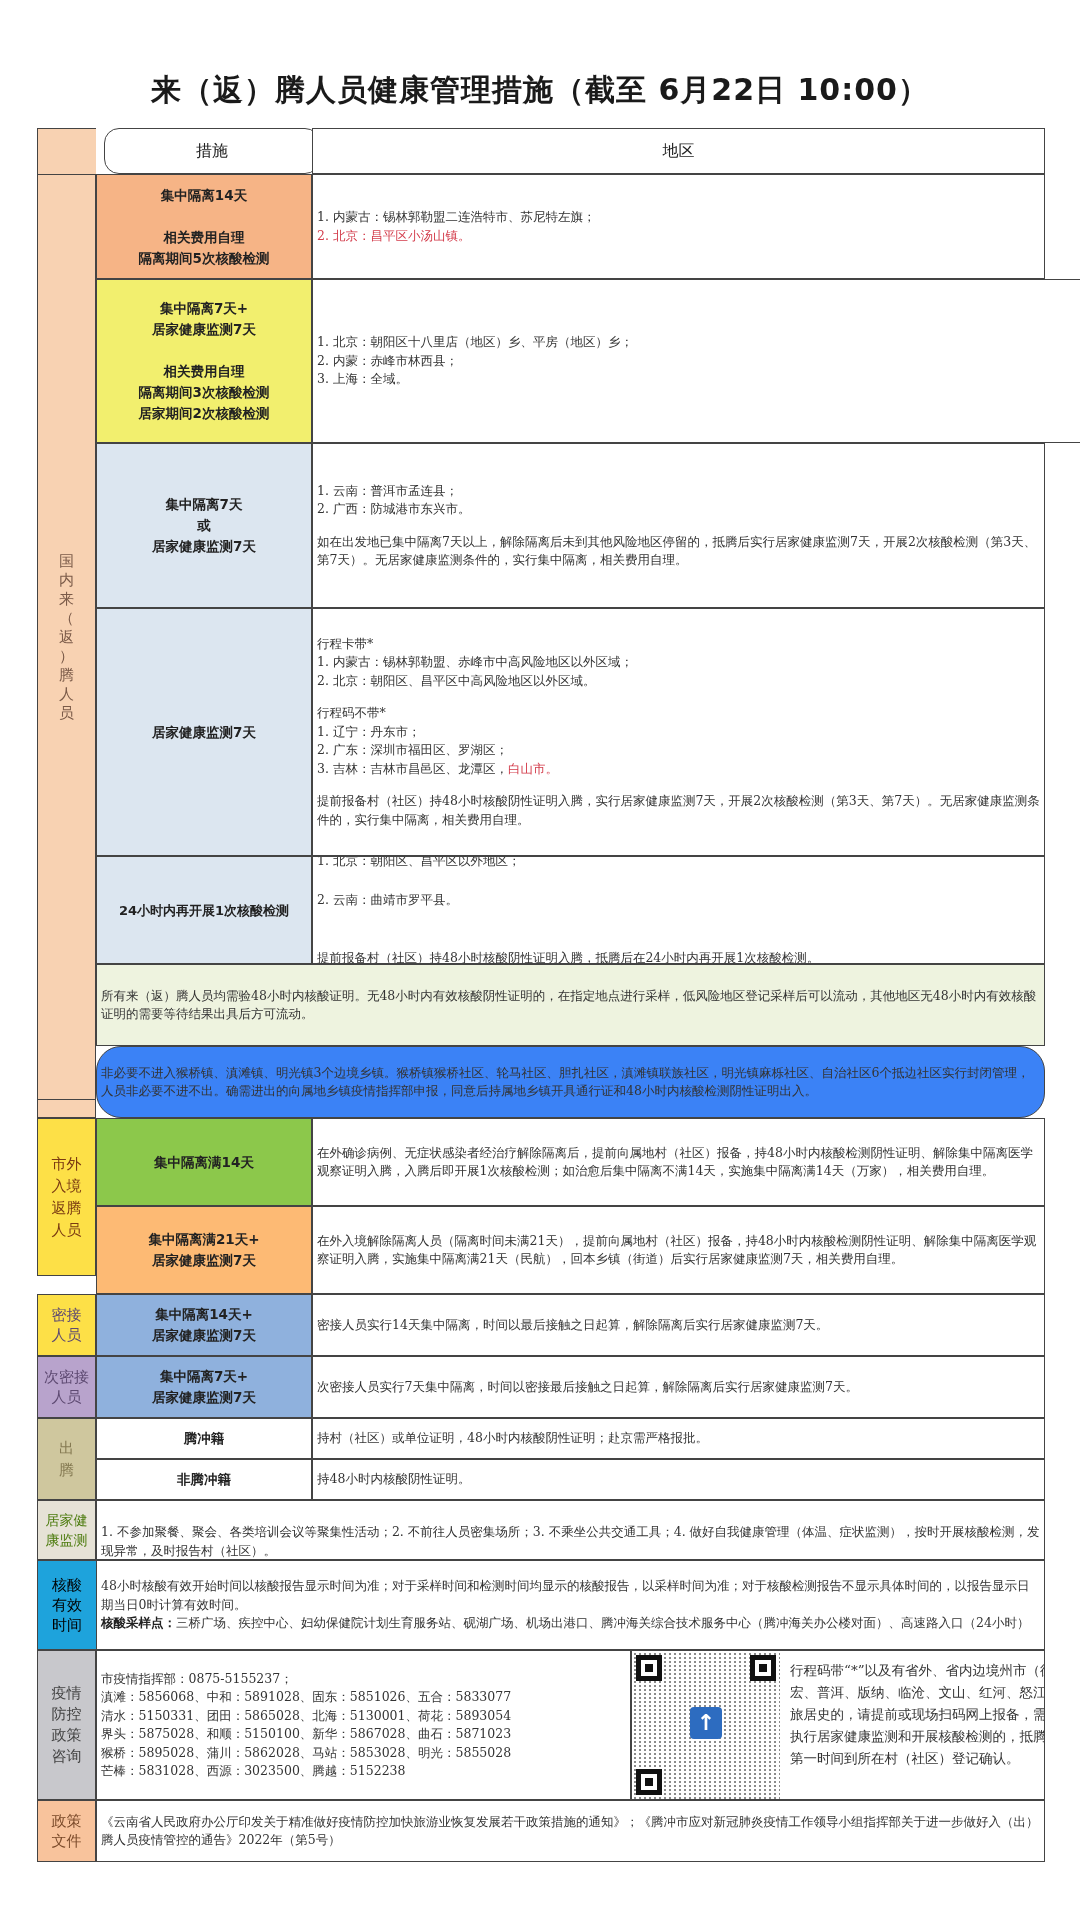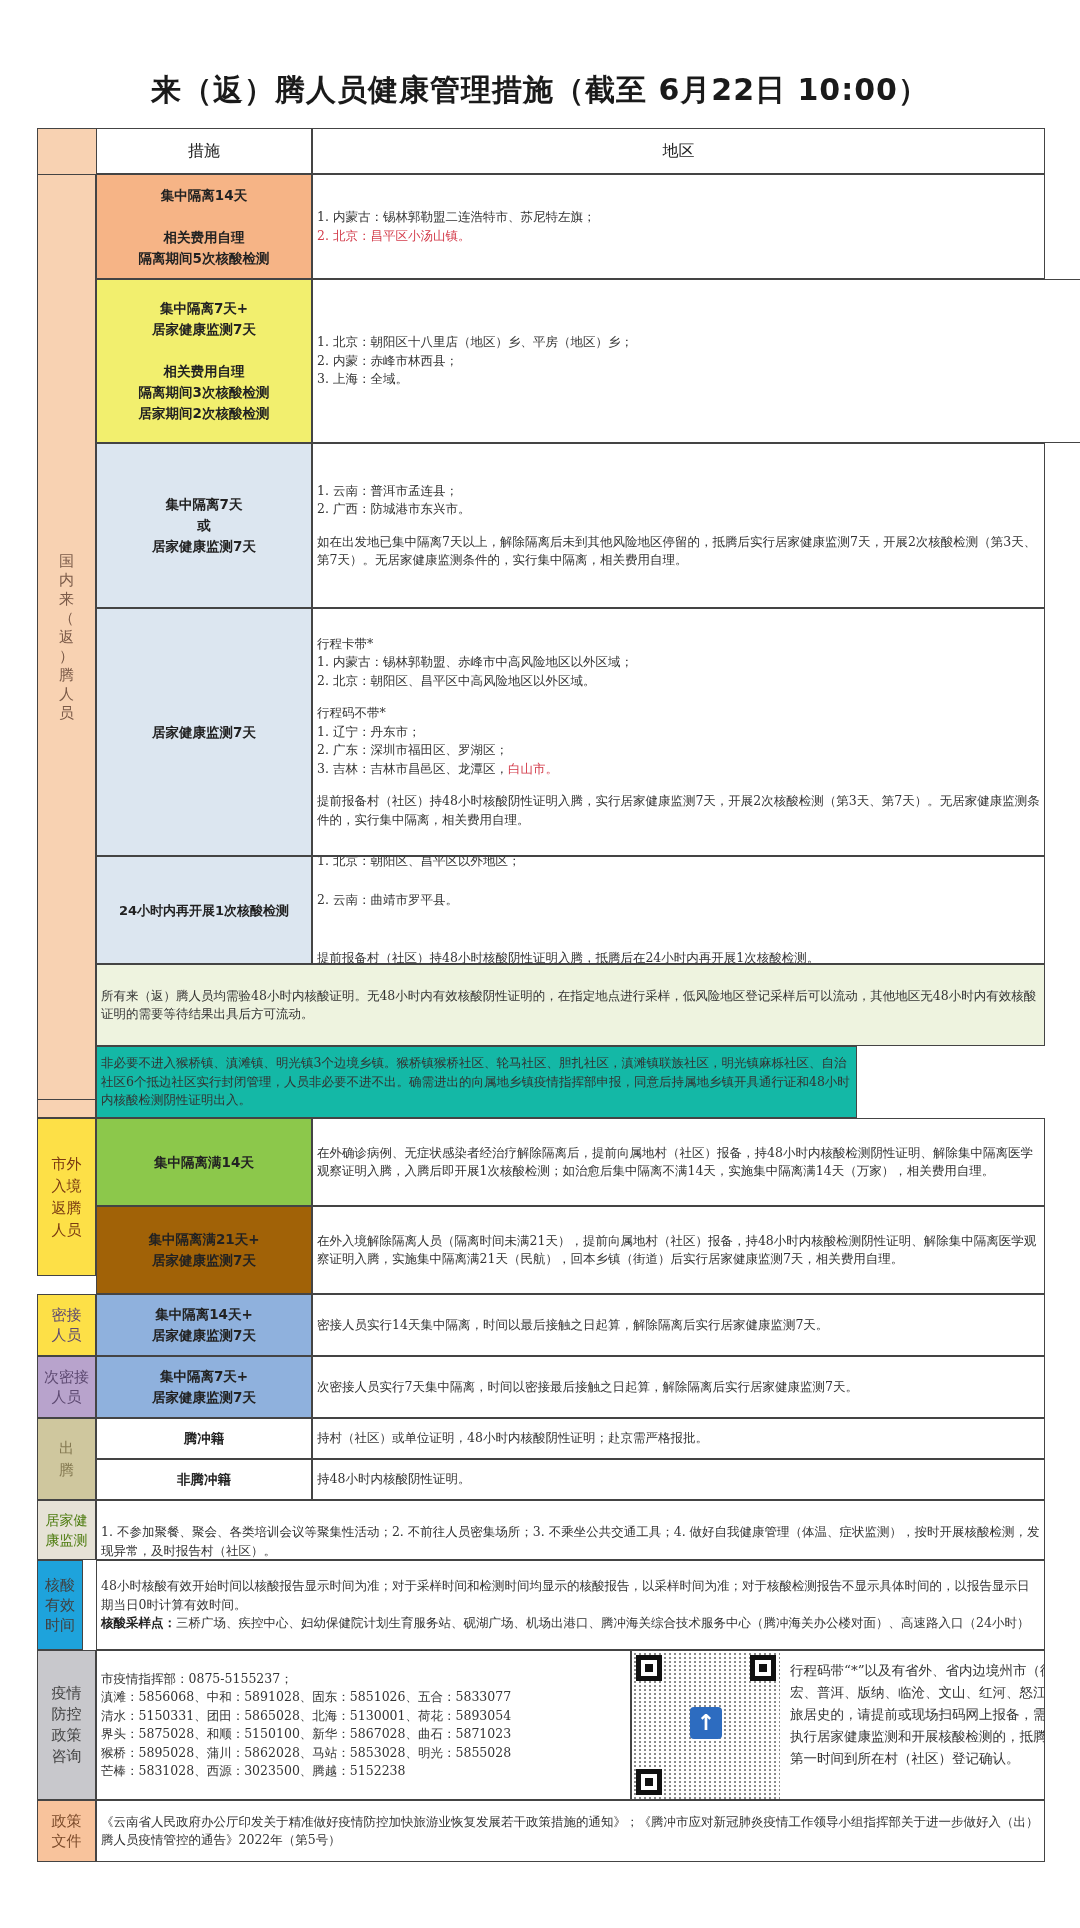--- a/index.html
+++ b/index.html
@@ -34,21 +34,21 @@
 
   <div class="watermark" style="white-space:pre-line;">T
 C
 Y
 Q
 Z
 H
 B</div>
 
   <div class="cell" style="left:0;top:0;width:59px;height:46px;background:#f8d2b2;border-right:none;border-bottom:none;"></div>
-  <div class="cell hdr" style="left:59px;top:0;width:216px;height:46px;">措施</div>
+  <div class="cell hdr" style="left:67px;top:0;width:216px;height:46px;border-radius:15px;">措施</div>
   <div class="cell hdr" style="left:275px;top:0;width:733px;height:46px;">地区</div>
 
   <div class="cell cat" style="left:0;top:46px;width:59px;height:926px;background:#f8d2b2;white-space:pre-line;line-height:19px;color:#7a5a48;">国
 内
 来
 （
 返
 ）
 腾
 人
@@ -103,35 +103,35 @@
   <div class="cell reg" style="left:275px;top:728px;width:733px;height:108px;gap:20px;">
     <p>1. 北京：朝阳区、昌平区以外地区；</p>
     <p>2. 云南：曲靖市罗平县。</p>
     <div class="gap"></div>
     <p>提前报备村（社区）持48小时核酸阴性证明入腾，抵腾后在24小时内再开展1次核酸检测。</p>
   </div>
 
   <div class="cell wide" style="left:59px;top:836px;width:949px;height:82px;background:#eef3df;">
     <p>所有来（返）腾人员均需验48小时内核酸证明。无48小时内有效核酸阴性证明的，在指定地点进行采样，低风险地区登记采样后可以流动，其他地区无48小时内有效核酸证明的需要等待结果出具后方可流动。</p>
   </div>
-  <div class="cell wide" style="left:59px;top:918px;width:761px;height:72px;background:#14b8a6;">
+  <div class="cell wide" style="left:59px;top:918px;width:949px;height:72px;background:#3b82f6;border-radius:25px;">
     <p>非必要不进入猴桥镇、滇滩镇、明光镇3个边境乡镇。猴桥镇猴桥社区、轮马社区、胆扎社区，滇滩镇联族社区，明光镇麻栎社区、自治社区6个抵边社区实行封闭管理，人员非必要不进不出。确需进出的向属地乡镇疫情指挥部申报，同意后持属地乡镇开具通行证和48小时内核酸检测阴性证明出入。</p>
   </div>
 
   <div class="cell cat" style="left:0;top:972px;width:59px;height:176px;background:#fde047;white-space:pre-line;color:#7a3a12;top:990px;height:158px;">市外
 入境
 返腾
 人员</div>
   <div class="cell" style="left:0;top:972px;width:59px;height:18px;background:#f8d2b2;border-top:none;"></div>
 
   <div class="cell meas" style="left:59px;top:990px;width:216px;height:88px;background:#8cc84b;">集中隔离满14天</div>
   <div class="cell wide" style="left:275px;top:990px;width:733px;height:88px;background:#fff;">
     <p>在外确诊病例、无症状感染者经治疗解除隔离后，提前向属地村（社区）报备，持48小时内核酸检测阴性证明、解除集中隔离医学观察证明入腾，入腾后即开展1次核酸检测；如治愈后集中隔离不满14天，实施集中隔离满14天（万家），相关费用自理。</p>
   </div>
-  <div class="cell meas" style="left:59px;top:1078px;width:216px;height:88px;background:#a16207;">集中隔离满21天+
+  <div class="cell meas" style="left:59px;top:1078px;width:216px;height:88px;background:#fdba74;">集中隔离满21天+
 居家健康监测7天</div>
   <div class="cell wide" style="left:275px;top:1078px;width:733px;height:88px;background:#fff;">
     <p>在外入境解除隔离人员（隔离时间未满21天），提前向属地村（社区）报备，持48小时内核酸检测阴性证明、解除集中隔离医学观察证明入腾，实施集中隔离满21天（民航），回本乡镇（街道）后实行居家健康监测7天，相关费用自理。</p>
   </div>
 
   <div class="cell cat" style="left:0;top:1166px;width:59px;height:62px;background:#fde047;white-space:pre-line;color:#5e4a72;line-height:20px;">密接
 人员</div>
   <div class="cell meas" style="left:59px;top:1166px;width:216px;height:62px;background:#8fb1dd;">集中隔离14天+
 居家健康监测7天</div>
   <div class="cell wide" style="left:275px;top:1166px;width:733px;height:62px;background:#fff;">
@@ -156,21 +156,21 @@
   <div class="cell wide" style="left:275px;top:1331px;width:733px;height:41px;background:#fff;">
     <p>持48小时内核酸阴性证明。</p>
   </div>
 
   <div class="cell cat" style="left:0;top:1372px;width:59px;height:60px;background:#e6e2d6;white-space:pre-line;font-size:14px;line-height:20px;">居家健
 康监测</div>
   <div class="cell wide" style="left:59px;top:1372px;width:949px;height:60px;background:#fff;justify-content:flex-start;padding-top:22px;">
     <p>1. 不参加聚餐、聚会、各类培训会议等聚集性活动；2. 不前往人员密集场所；3. 不乘坐公共交通工具；4. 做好自我健康管理（体温、症状监测），按时开展核酸检测，发现异常，及时报告村（社区）。</p>
   </div>
 
-  <div class="cell cat" style="left:0;top:1432px;width:46px;height:90px;background:#1ea3dc;white-space:pre-line;color:#404040;line-height:20px;">核酸
+  <div class="cell cat" style="left:0;top:1432px;width:60px;height:90px;background:#1ea3dc;white-space:pre-line;color:#000000;line-height:20px;">核酸
 有效
 时间</div>
   <div class="cell wide" style="left:59px;top:1432px;width:949px;height:90px;background:#fff;">
     <p>48小时核酸有效开始时间以核酸报告显示时间为准；对于采样时间和检测时间均显示的核酸报告，以采样时间为准；对于核酸检测报告不显示具体时间的，以报告显示日期当日0时计算有效时间。</p>
     <p><b style="color:#222;">核酸采样点：</b><span>三桥广场、疾控中心、妇幼保健院计划生育服务站、砚湖广场、机场出港口、腾冲海关综合技术服务中心（腾冲海关办公楼对面）、高速路入口（24小时）</span></p>
   </div>
 
   <div class="cell cat" style="left:0;top:1522px;width:59px;height:150px;background:#c8c8cc;white-space:pre-line;color:#444;line-height:21px;">疫情
 防控
 政策

